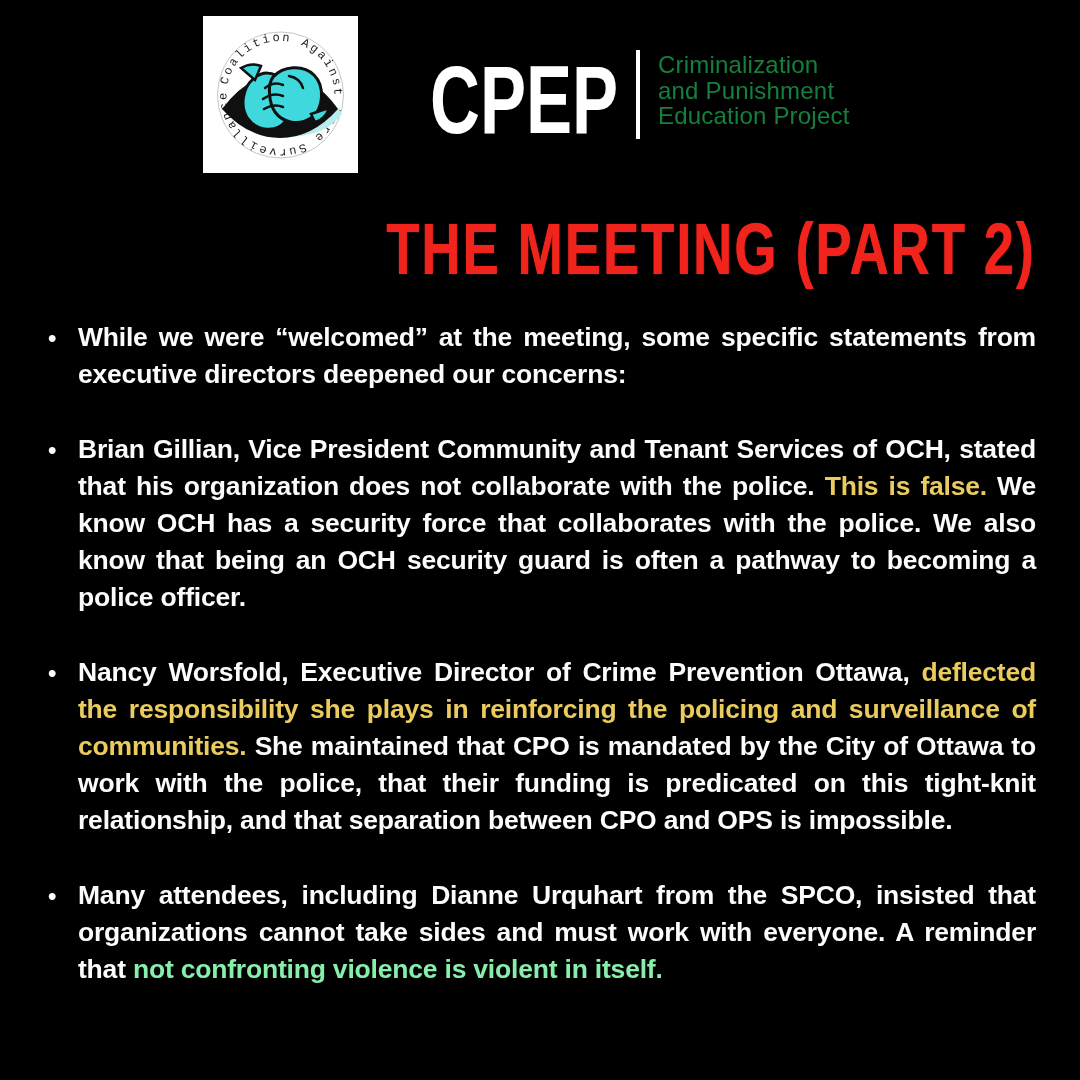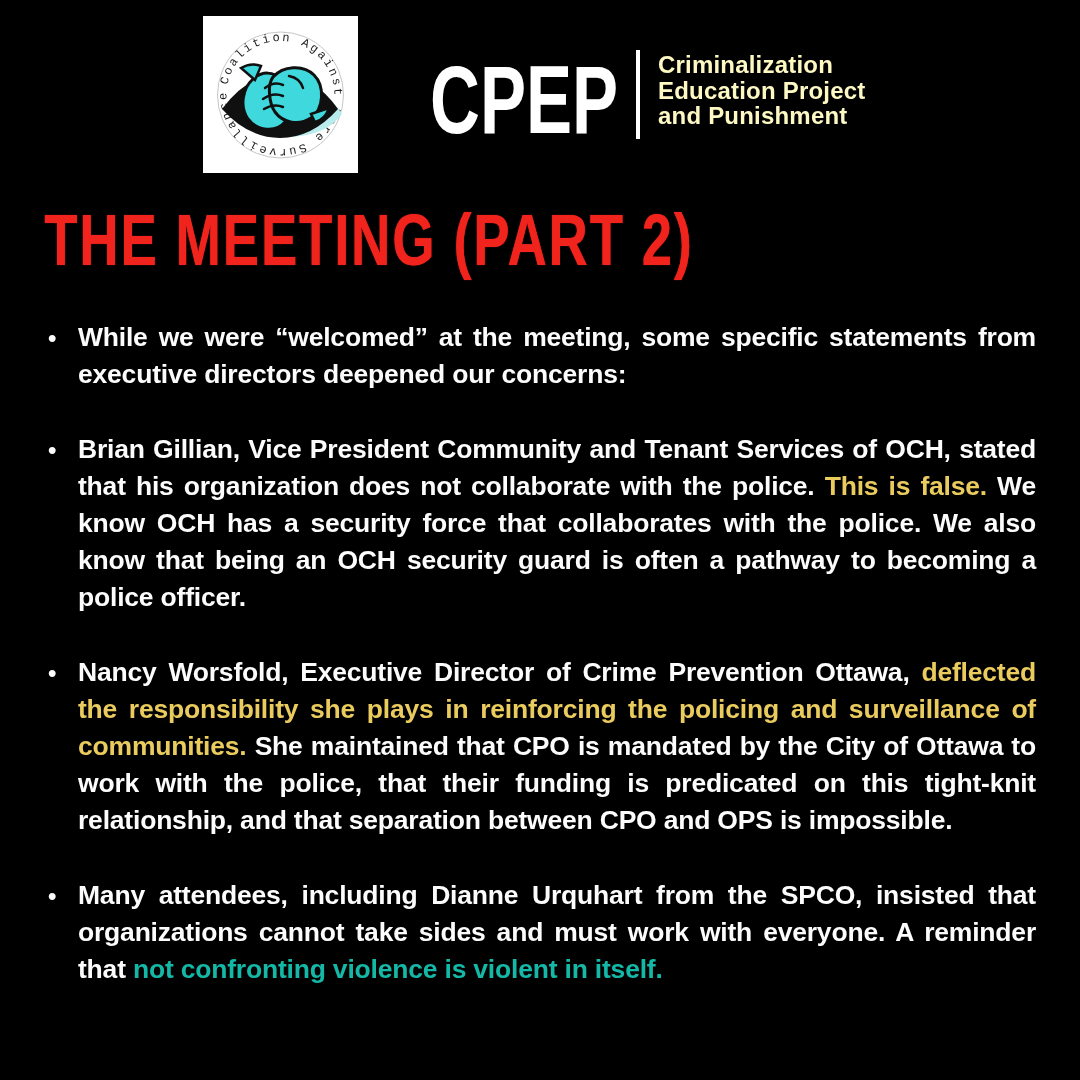--- a/index.html
+++ b/index.html
@@ -41,34 +41,34 @@
     left: 636px;
     top: 50px;
     width: 4px;
     height: 89px;
     background: #ffffff;
   }
   .org-name {
     position: absolute;
     left: 658px;
     top: 52px;
-    color: #fef9c3;
-    font-weight: 700;
+    color: #15803d;
+    font-weight: 400;
     font-size: 24px;
     line-height: 25.5px;
     letter-spacing: 0.2px;
   }
 
   
   .title-wrap {
     position: absolute;
-    top: 198px;
+    top: 207px;
     left: 0;
     width: 100%;
-    text-align: left;
+    text-align: right;
     text-decoration: underline;
   }
   .title-text {
     display: inline-block;
     font-size: 62px;
     font-weight: 800;
     color: var(--title_red, #f0241c);
     letter-spacing: 2px;
     white-space: nowrap;
     transform: scale(0.88, 1.18);
@@ -136,22 +136,22 @@
 
       <path d="M 62,72 q 9,-7 18,-3 M 60,83 q 10,-7 20,-3 M 61,93 q 10,-6 19,-2 M 86,60 q 11,2 14,12" fill="none" stroke="#101010" stroke-width="2.5" stroke-linecap="round"></path>
     </g>
   </svg>
 </div>
 
 <div class="cpep-wordmark">CPEP</div>
 <div class="cpep-divider"></div>
 <div class="org-name">
   <div>Criminalization</div>
+  <div>and Punishment</div>
   <div>Education Project</div>
-  <div>and Punishment</div>
 </div>
 
 <div class="title-wrap">
   <span class="title-text">THE MEETING (PART 2)</span>
 </div>
 
 <div class="bullets" id="bullet-list">
     <div class="bullet-row">
       <span class="dot">•</span>
       <p class="para"><span style="color: rgb(252, 252, 252); margin-top: 36px;">While we were “welcomed” at the meeting, some specific statements from executive directors deepened our concerns:</span></p>
@@ -159,15 +159,15 @@
     <div class="bullet-row">
       <span class="dot">•</span>
       <p class="para"><span style="color: rgb(252, 252, 252);">Brian Gillian, Vice President Community and Tenant Services of OCH, stated that his organization does not collaborate with the police. </span><span style="color: rgb(234, 203, 93);">This is false.</span><span style="color: rgb(252, 252, 252);"> We know OCH has a security force that collaborates with the police. We also know that being an OCH security guard is often a pathway to becoming a police officer.</span></p>
     </div>
     <div class="bullet-row">
       <span class="dot">•</span>
       <p class="para"><span style="color: rgb(252, 252, 252);">Nancy Worsfold, Executive Director of Crime Prevention Ottawa, </span><span style="color: rgb(234, 203, 93);">deflected the responsibility she plays in reinforcing the policing and surveillance of communities.</span><span style="color: rgb(252, 252, 252);"> She maintained that CPO is mandated by the City of Ottawa to work with the police, that their funding is predicated on this tight-knit relationship, and that separation between CPO and OPS is impossible.</span></p>
     </div>
     <div class="bullet-row">
       <span class="dot">•</span>
-      <p class="para"><span style="color: rgb(252, 252, 252);">Many attendees, including Dianne Urquhart from the SPCO, insisted that organizations cannot take sides and must work with everyone. A reminder that </span><span style="color: #14b8a6;">not confronting violence is violent in itself.</span></p>
+      <p class="para"><span style="color: rgb(252, 252, 252);">Many attendees, including Dianne Urquhart from the SPCO, insisted that organizations cannot take sides and must work with everyone. A reminder that </span><span style="color: #86efac;">not confronting violence is violent in itself.</span></p>
     </div>
   </div>
 
 </body></html>

